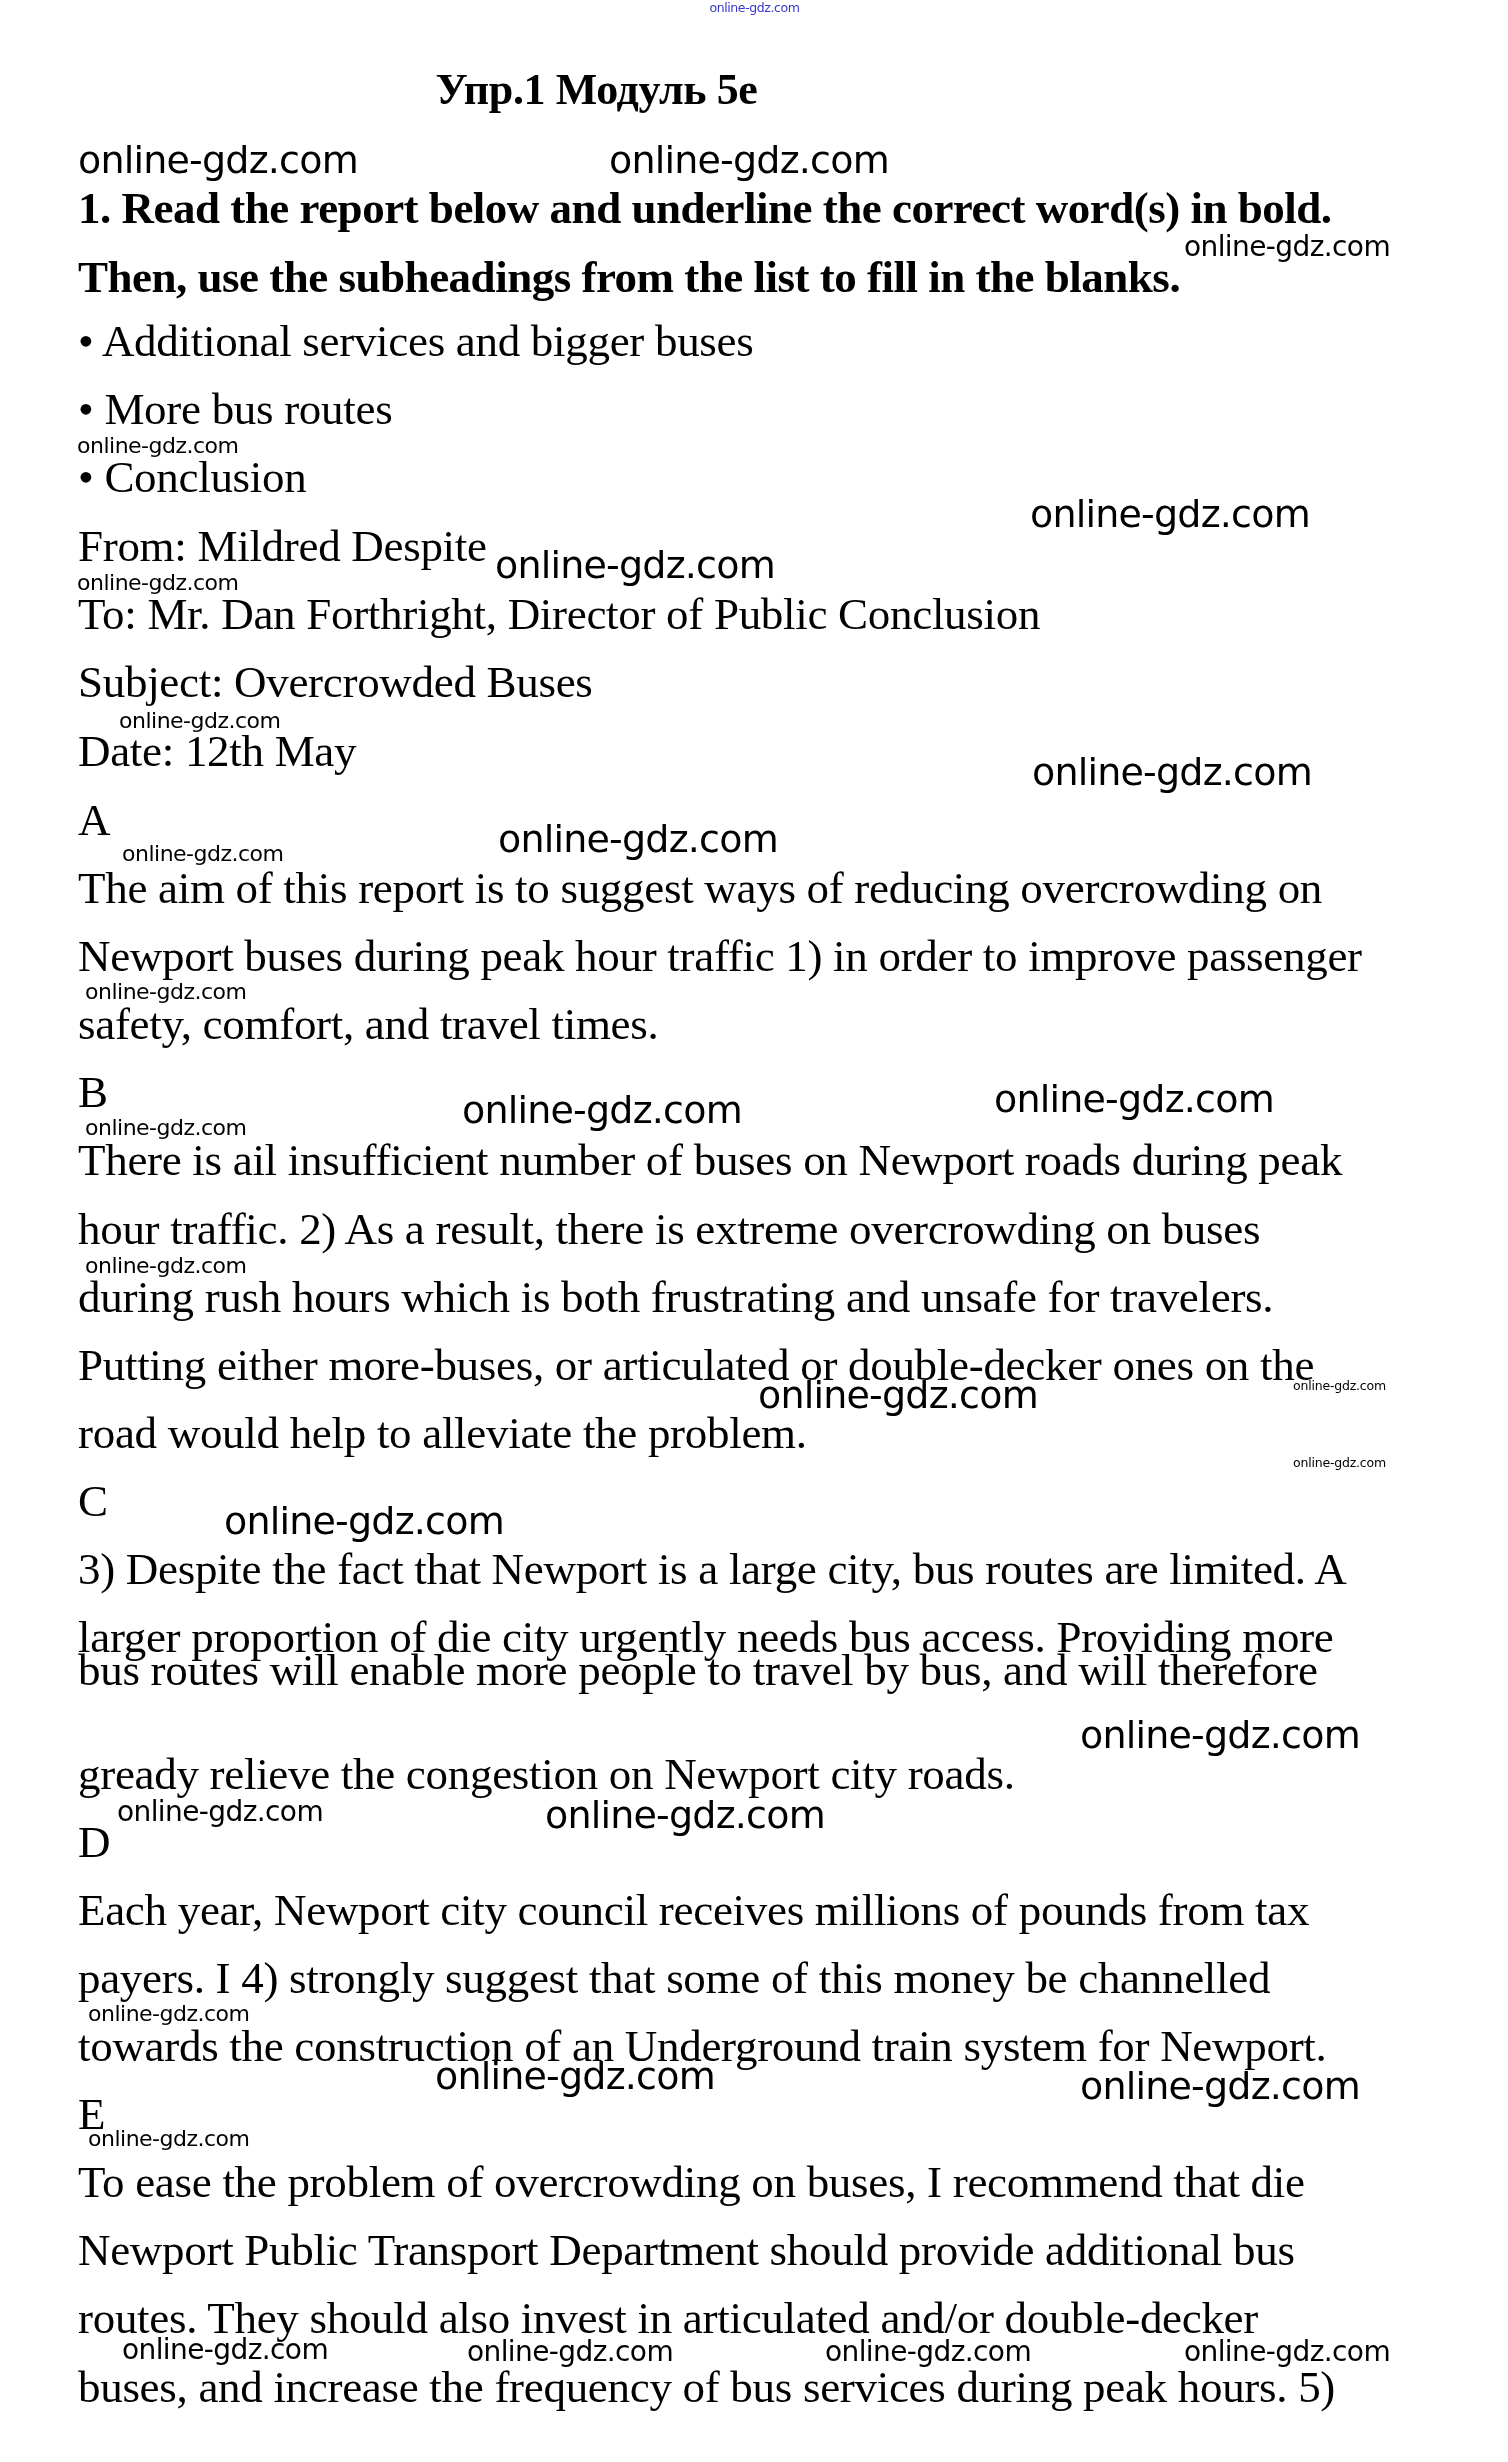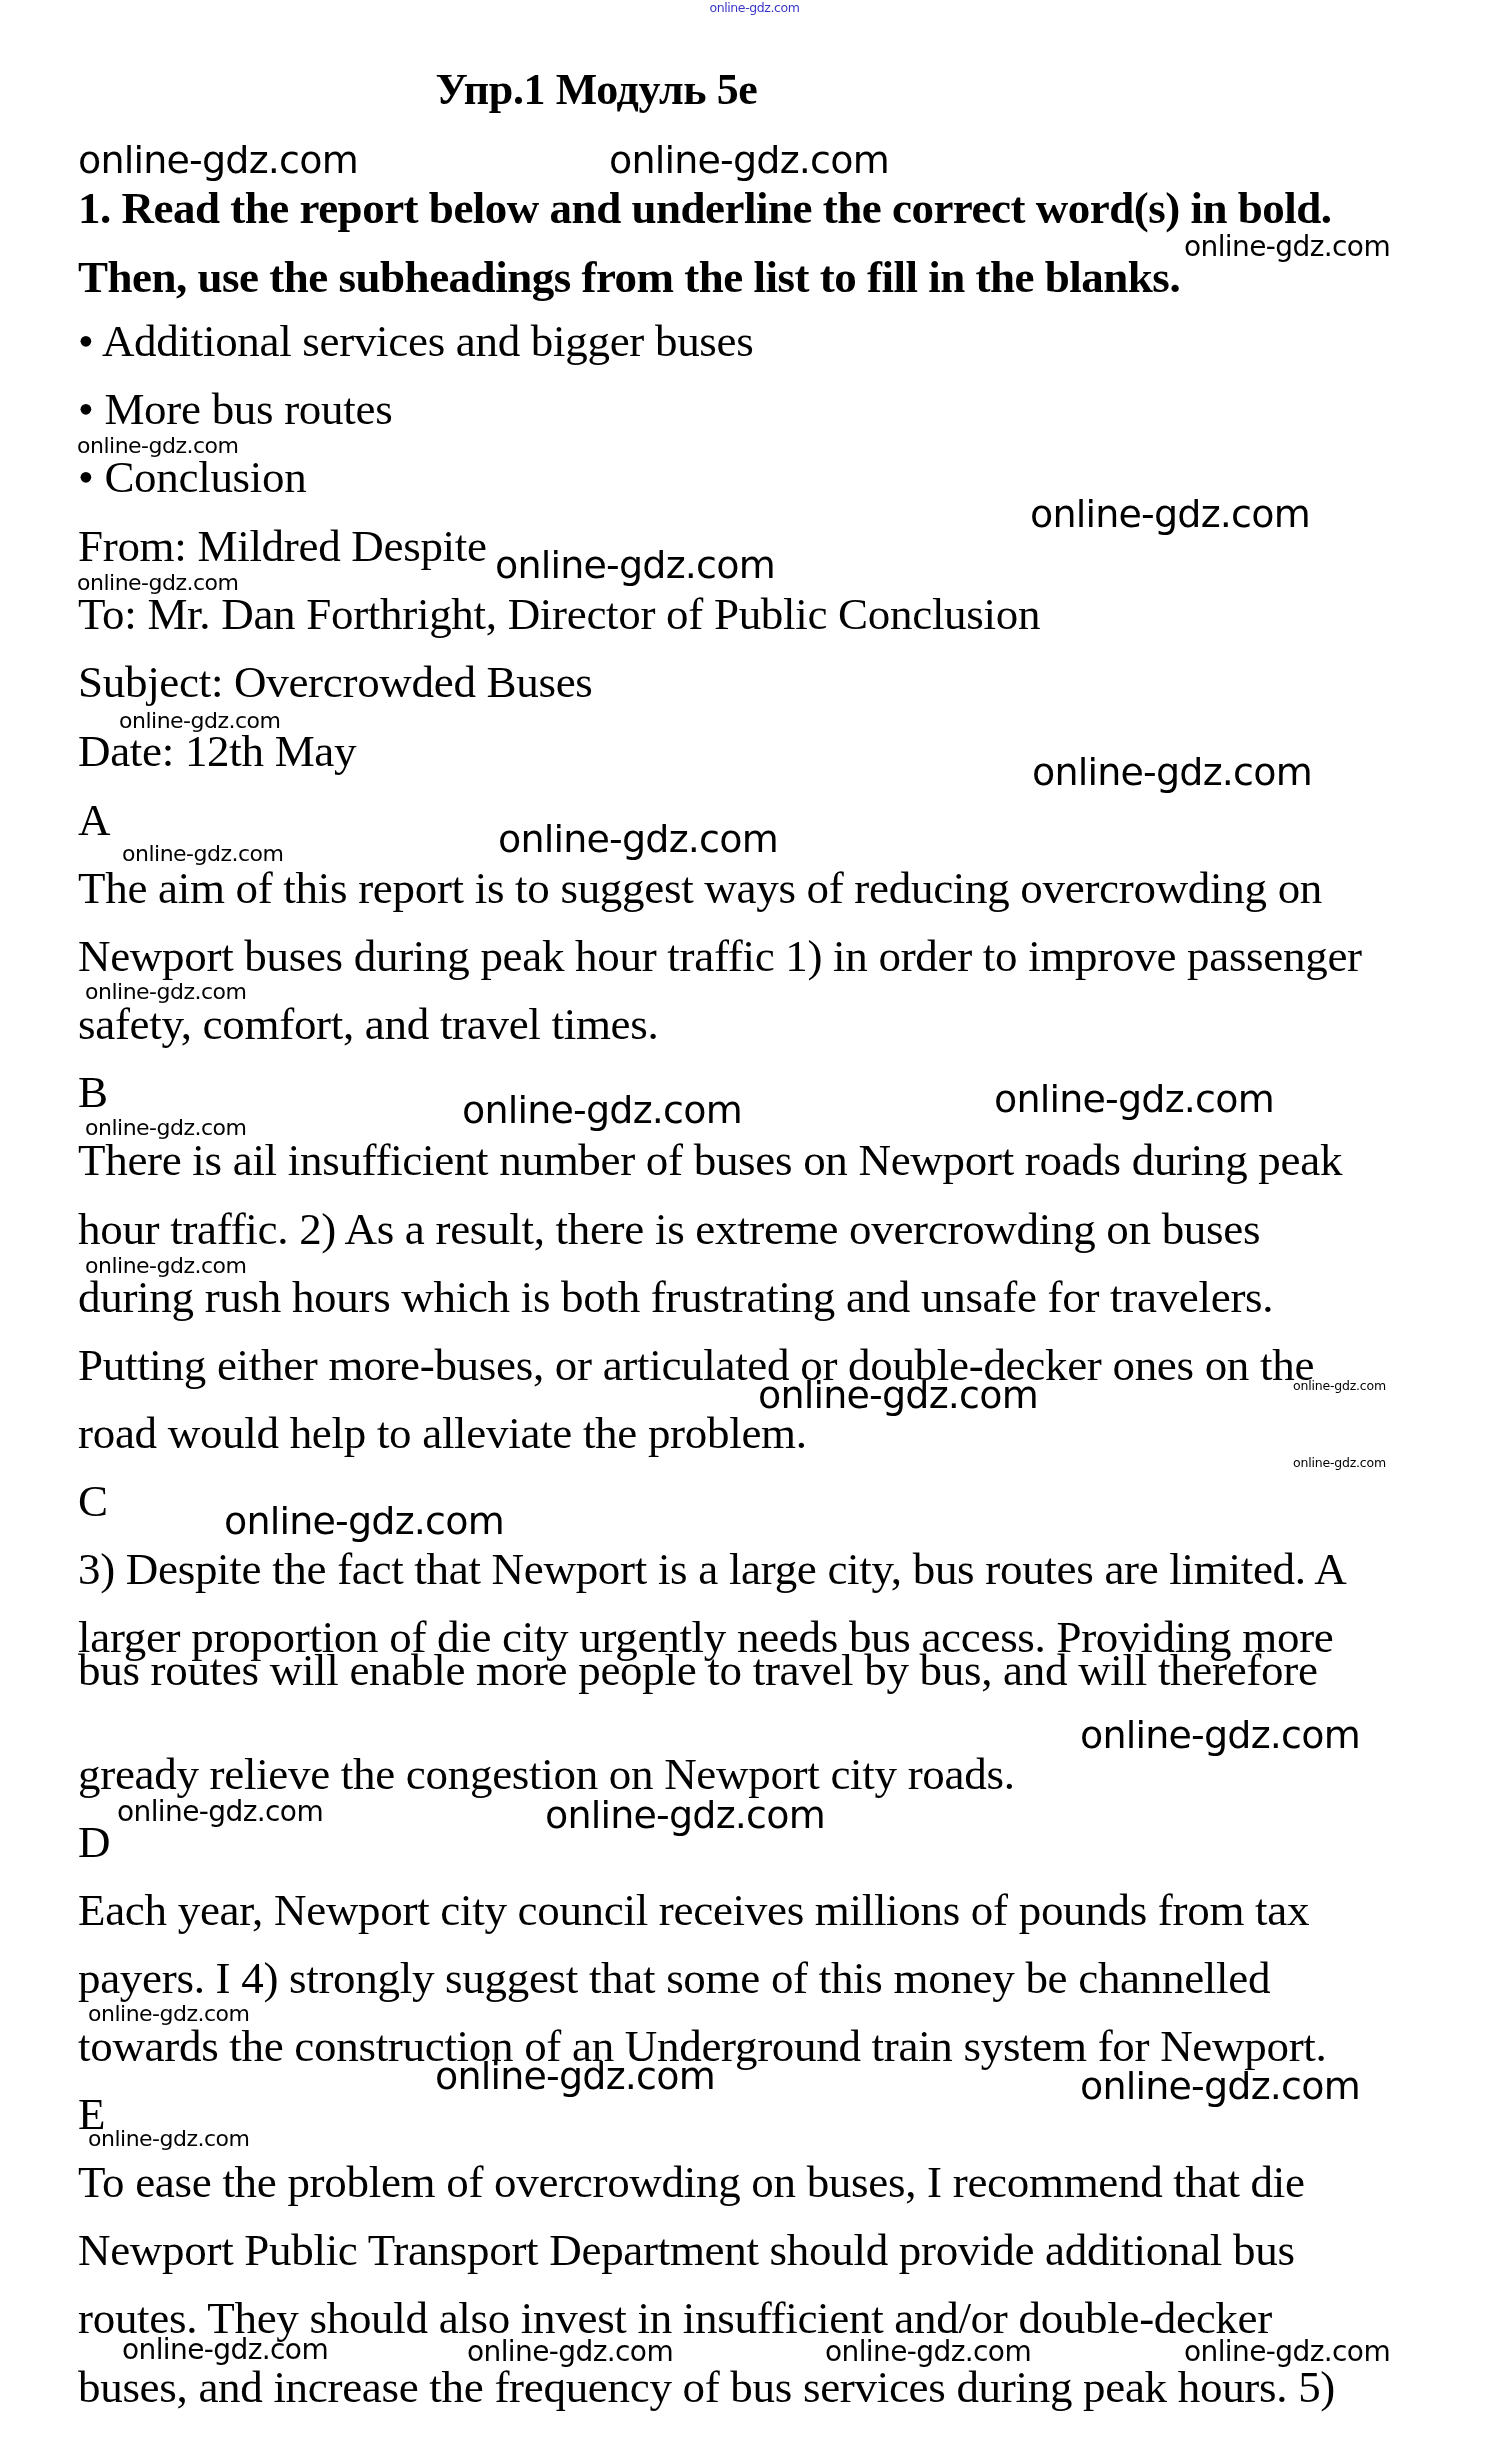--- a/index.html
+++ b/index.html
@@ -94,20 +94,20 @@
   <div class="abs serif body" style="top:2020px;">towards the construction of an Underground train system for Newport.</div>
   <div class="abs wm wm-l" style="left:435px; top:2054px;">online-gdz.com</div>
   <div class="abs wm wm-l" style="left:1080px; top:2064px;">online-gdz.com</div>
 </div>
 
 <div>
   <div class="abs serif label" style="top:2088px;">E</div>
   <div class="abs wm wm-s" style="left:88px; top:2126px;">online-gdz.com</div>
   <div class="abs serif body" style="top:2156px;">To ease the problem of overcrowding on buses, I recommend that die</div>
   <div class="abs serif body" style="top:2224px;">Newport Public Transport Department should provide additional bus</div>
-  <div class="abs serif body" style="top:2292px;">routes. They should also invest in insufficient and/or double-decker</div>
+  <div class="abs serif body" style="top:2292px;">routes. They should also invest in articulated and/or double-decker</div>
   <div class="abs wm wm-m" style="left:122px; top:2333px;">online-gdz.com</div>
   <div class="abs wm wm-m" style="left:467px; top:2335px;">online-gdz.com</div>
   <div class="abs wm wm-m" style="left:825px; top:2335px;">online-gdz.com</div>
   <div class="abs wm wm-m" style="left:1184px; top:2335px;">online-gdz.com</div>
   <div class="abs serif body" style="top:2361px;">buses, and increase the frequency of bus services during peak hours. 5)</div>
 </div>
 
 
 </body></html>

